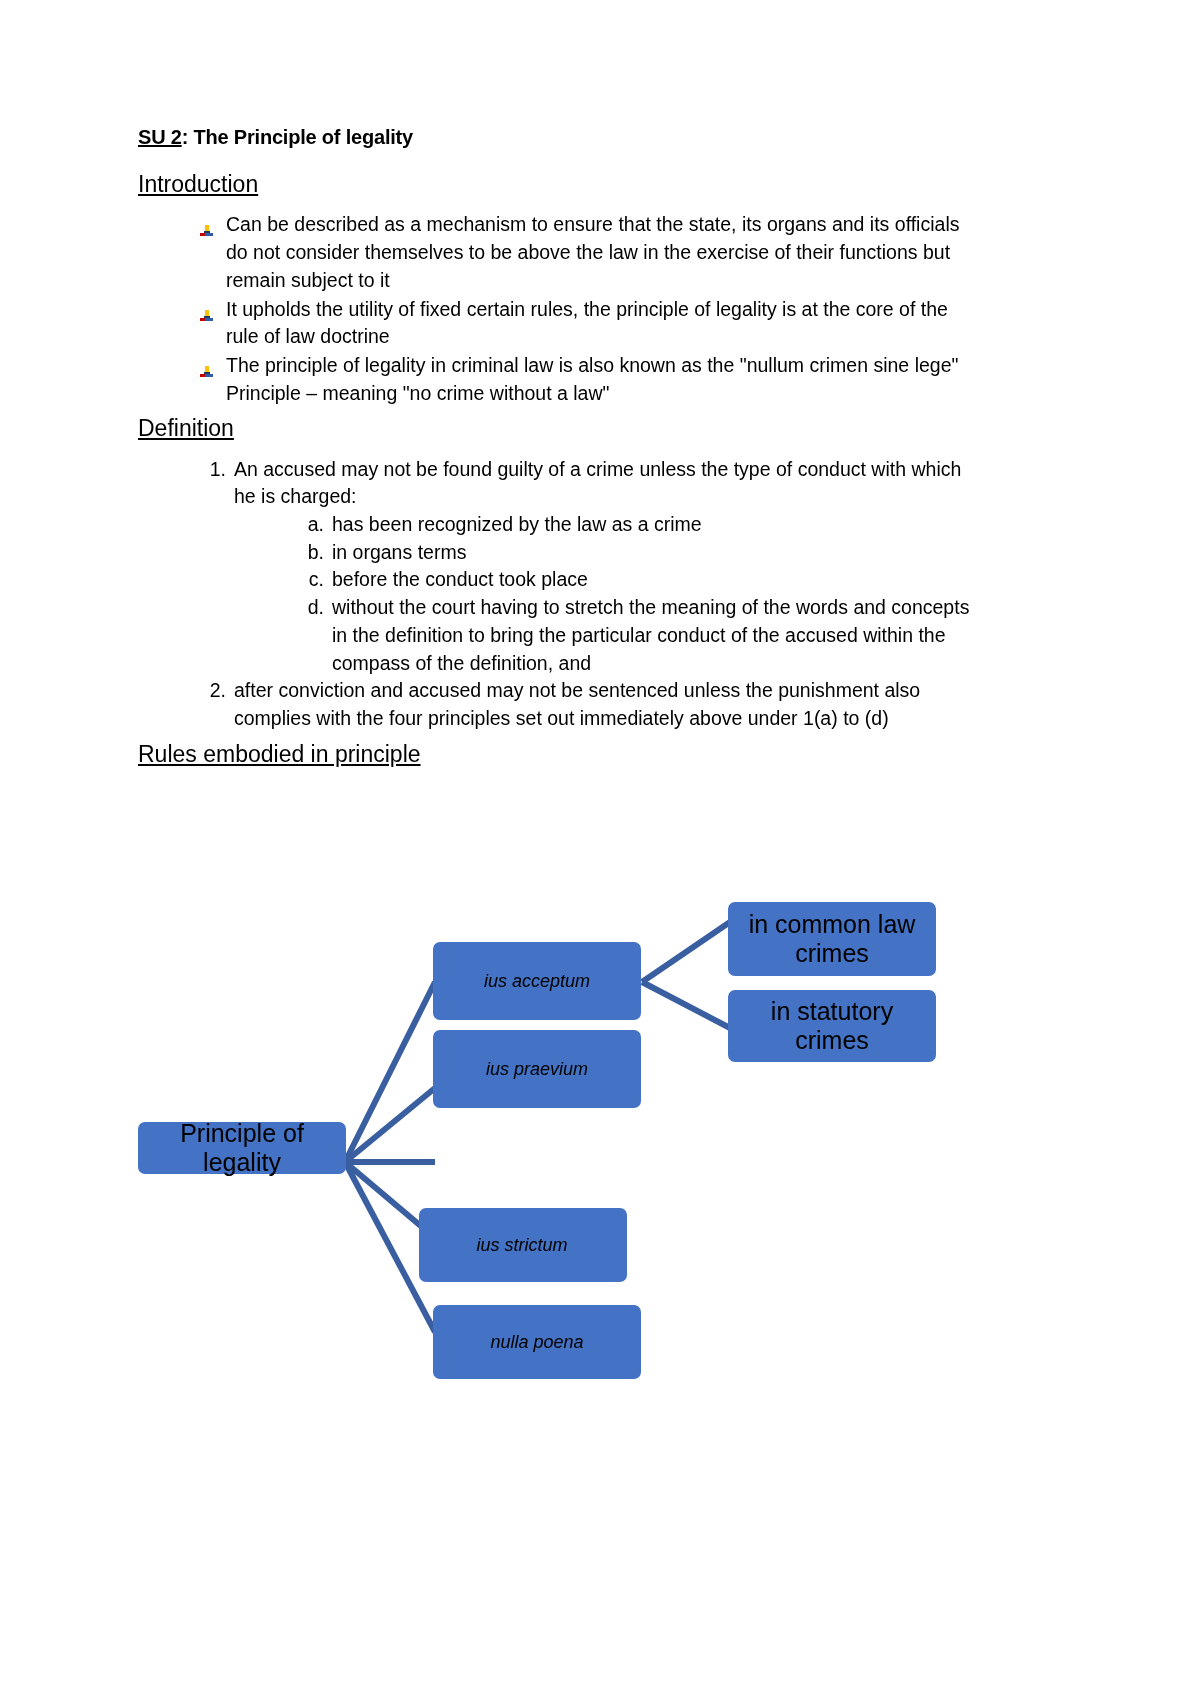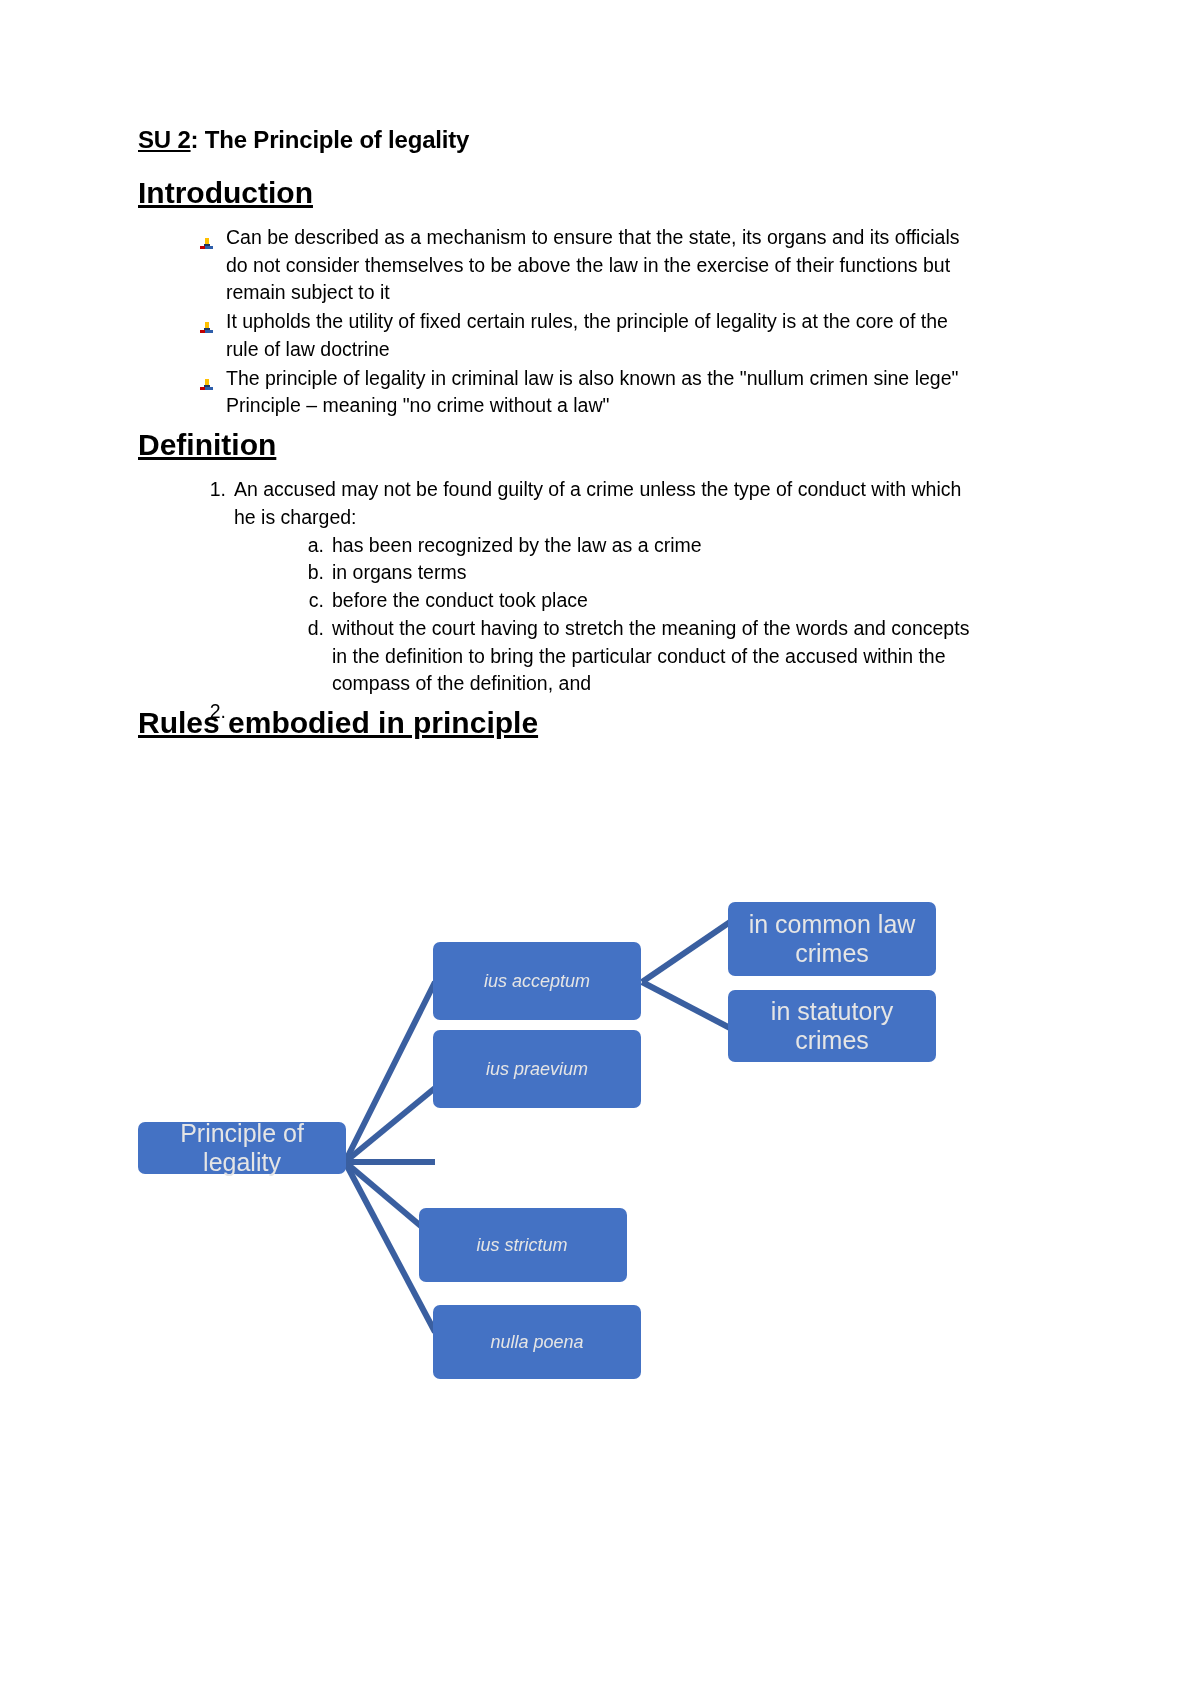--- a/index.html
+++ b/index.html
@@ -20,32 +20,32 @@
   }
   .content {
     position: absolute;
     left: 138px;
     top: 126px;
     width: 840px;
   }
 
   
   h1.doc-title {
-    font-size: 24px;
+    font-size: 20px;
     font-weight: bold;
     margin: 0 0 22px 0;
     line-height: 1.15;
     letter-spacing: -0.2px;
   }
   h1.doc-title .su {
     text-decoration: underline;
   }
   h2.sec-heading {
-    font-size: 30px;
-    font-weight: bold;
+    font-size: 23px;
+    font-weight: normal;
     margin: 8px 0 14px 0;
     line-height: 1.15;
   }
   h2.sec-heading span.u {
     text-decoration: underline;
   }
   .gap-before {
     margin-top: 24px;
   }
 
@@ -128,21 +128,21 @@
   #diagram svg {
     position: absolute;
     left: 0;
     top: 0;
   }
   .node {
     position: absolute;
     box-sizing: border-box;
     background: #4472C4;
     border-radius: 7px;
-    color: #e5e5e5;
+    color: #000000;
     display: flex;
     align-items: center;
     justify-content: center;
     text-align: center;
     line-height: 1.15;
     padding: 2px 10px;
   }
   .node.italic {
     font-style: italic;
     font-size: 18px;
@@ -219,20 +219,21 @@
             <span>before the conduct took place</span>
           </li>
           <li>
             <span class="marker">d.</span>
             <span>without the court having to stretch the meaning of the words and concepts in the definition to bring the particular conduct of the accused within the compass of the definition, and</span>
           </li>
         </ol>
       </li>
       <li>
         <span class="marker">2.</span>
+        <span>after conviction and accused may not be sentenced unless the punishment also complies with the four principles set out immediately above under 1(a) to (d)</span>
       </li>
     </ol>
 
     <h2 class="sec-heading gap-before"><span class="u">Rules embodied in principle</span></h2>
 
   </div>
 
   <div id="diagram">
 
     <svg width="1000" height="520" viewBox="0 0 1000 520" xmlns="http://www.w3.org/2000/svg">

